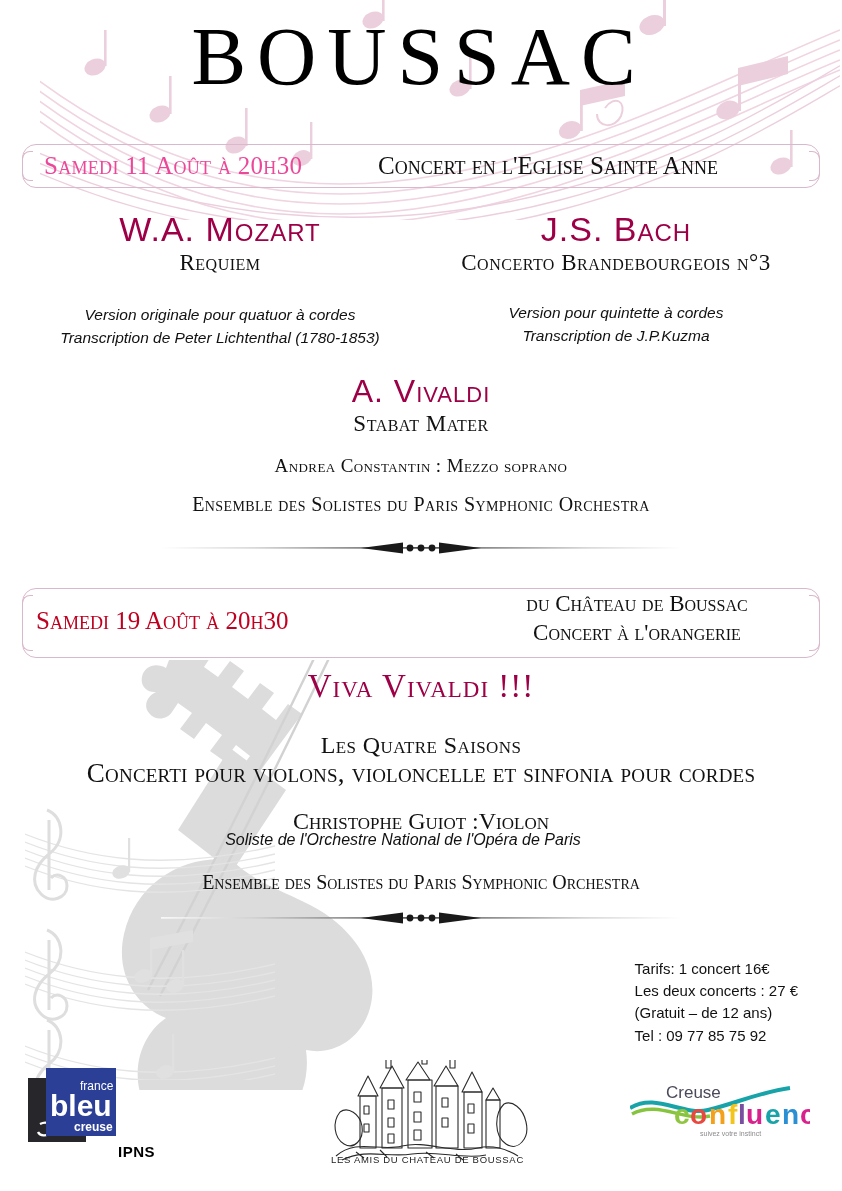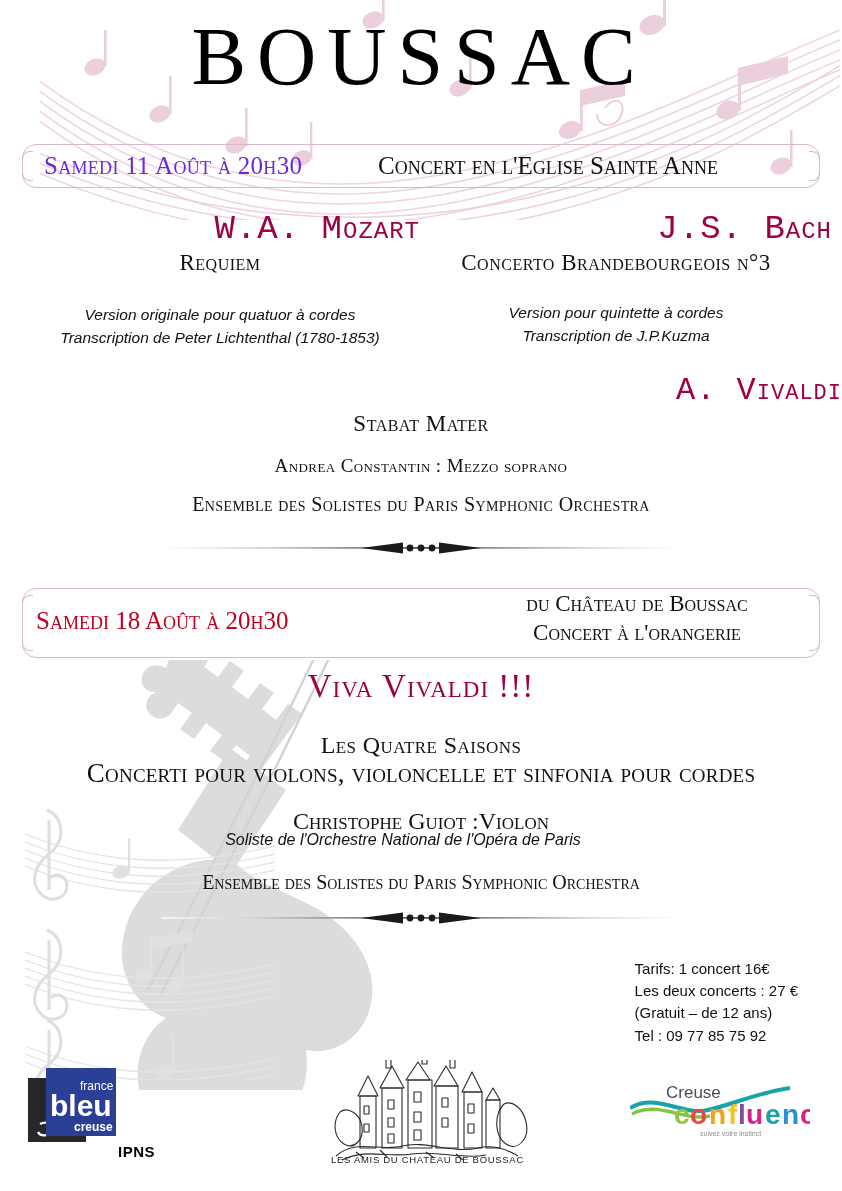--- a/index.html
+++ b/index.html
@@ -48,43 +48,43 @@
   #box1{left:22px;top:144px;width:798px;height:44px;}
   #box2{left:22px;top:588px;width:798px;height:70px;}
 
   .smallcaps{
     font-variant:small-caps;
     font-family:"Liberation Serif", serif;
   }
 
   #date1{
     position:absolute;left:44px;top:152px;
-    font-size:25px;color:#6d28d9;
+    font-size:25px;color:#ec4899;
     letter-spacing:.3px;
   }
   #venue1{
     position:absolute;left:378px;top:152px;
     font-size:25px;color:#111;
   }
   #date2{
     position:absolute;left:36px;top:607px;
     font-size:25px;color:#c00020;
   }
   #venue2{
     position:absolute;left:462px;top:590px;width:350px;
     font-size:23px;color:#111;text-align:center;line-height:1.25;
   }
 
   
   .composer-name{
-    font-family:Liberation Mono, monospace;
+    font-family:Liberation Sans, sans-serif;
     color:#9d0046;
     font-size:34px;
     letter-spacing:1px;
-    text-align:right;
+    text-align:center;
     line-height:1;
   }
   .work{
     font-size:24px;color:#111;text-align:center;
     letter-spacing:.5px;line-height:1.15;margin-top:4px;
   }
   .note-ital{
     font-family:"Liberation Sans", sans-serif;
     font-style:italic;
     font-size:15.5px;
@@ -257,21 +257,21 @@
     </defs>
     <rect x="0" y="9.2" width="520" height="1.4" fill="url(#dg1)"></rect>
     <path d="M200 10 L242 4.5 L242 15.5 Z" fill="#1a1a1a"></path>
     <path d="M320 10 L278 4.5 L278 15.5 Z" fill="#1a1a1a"></path>
     <circle cx="249" cy="10" r="3.4" fill="#1a1a1a"></circle>
     <circle cx="260" cy="10" r="3.4" fill="#1a1a1a"></circle>
     <circle cx="271" cy="10" r="3.4" fill="#1a1a1a"></circle>
   </svg>
 
   <div class="datebox" id="box2"></div>
-  <div class="smallcaps" id="date2">Samedi  18 Août à 20h30</div>
+  <div class="smallcaps" id="date2">Samedi  19 Août à 20h30</div>
   <div class="smallcaps" id="venue2">
     <div>du Château de Boussac</div>
     <div>Concert à l'orangerie</div>
   </div>
 
   <svg class="deco" id="violin-wm" viewBox="0 0 420 430">
     <g fill="#dcdcdc">
 
       <path d="M146 8 c -10 -6 -22 -2 -24 9 c -2 10 6 16 14 15 c -9 4 -13 14 -7 21 c 6 8 18 7 23 -1 l 6 -9 l 14 10 l -12 16 l 14 10 l 12 -16 l 16 12 l -12 16 l 14 10 l 12 -16 l 14 11 l -12 16 l 14 10 l 50 -68 l -14 -10 l -12 16 l -14 -11 l 12 -16 l -14 -10 l -12 16 l -16 -12 l 12 -16 l -14 -10 l -12 16 l -14 -10 l 6 -9 c 5 -8 0 -18 -10 -19 c -9 -1 -15 7 -11 15 c -7 -5 -17 -3 -20 6"></path>
 

